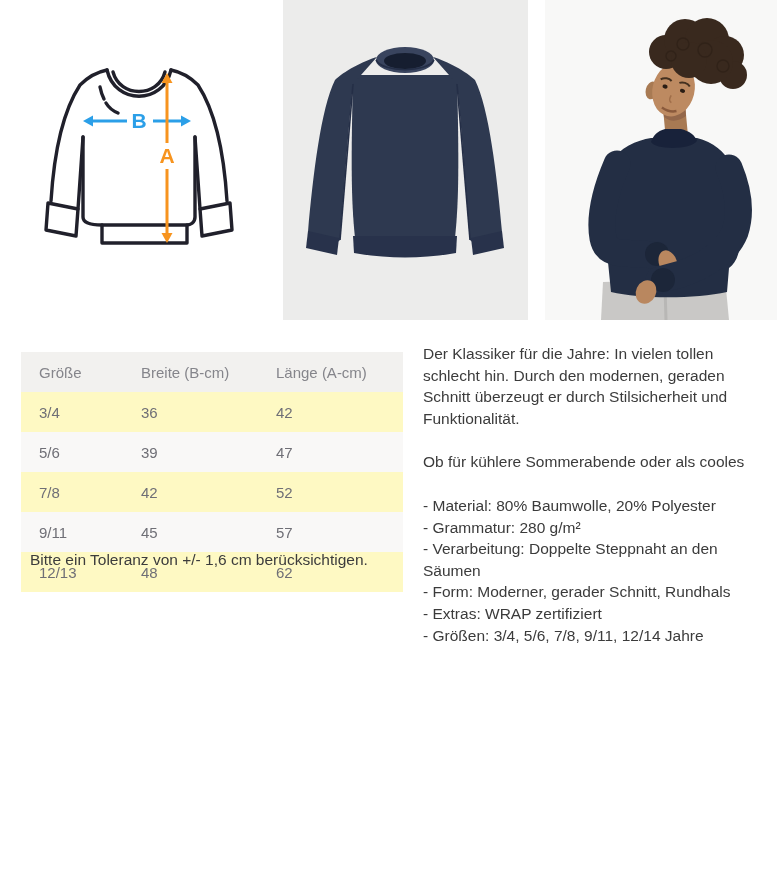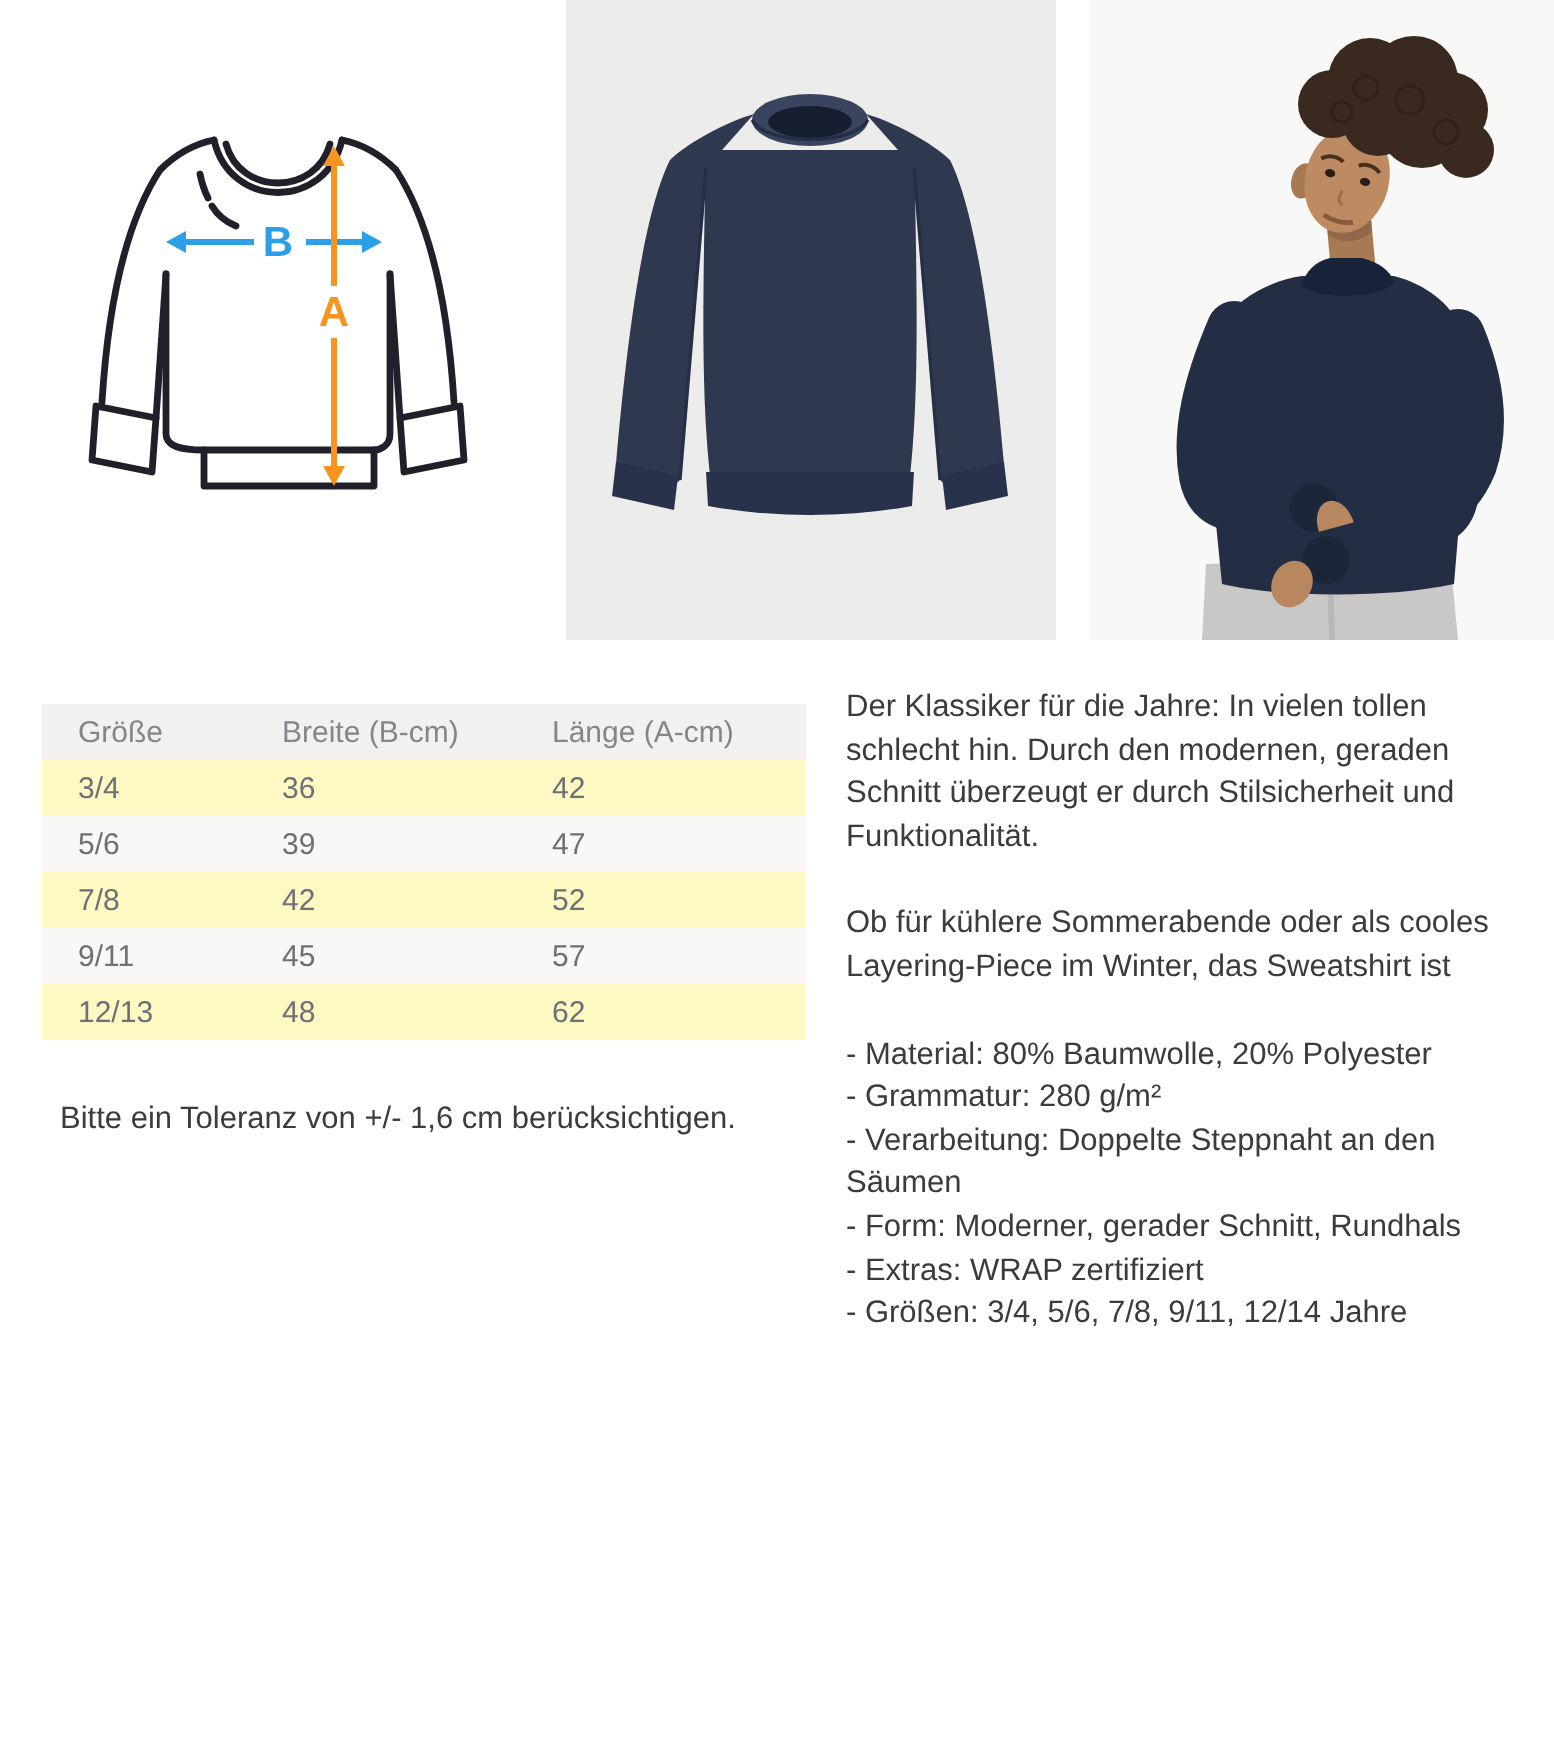--- a/index.html
+++ b/index.html
@@ -12,21 +12,21 @@
   #diagram-box{left:40px;top:53px;width:198px;height:196px;}
   #product-box{left:283px;top:0;width:245px;height:320px;background:#ececeb;}
   #model-box{left:545px;top:0;width:232px;height:320px;background:#f8f8f7;}
   .gallery-item svg{display:block;width:100%;height:100%;}
 
   
   #size-table{
     position:absolute;left:21px;top:352px;width:382px;
     font-size:15px;color:#6f6f76;
   }
-  .t-row{display:grid;grid-template-columns:102px 135px 1fr;height:28px;align-items:center;}
+  .t-row{display:grid;grid-template-columns:102px 135px 1fr;height:40px;align-items:center;}
   .t-row > div{padding-left:18px;white-space:nowrap;}
   .t-head{background:#f2f1ef;color:#85858b;}
   .t-odd{background:#fef9c3;}
   .t-even{background:#f9f8f7;}
 
   #tolerance-note{
     position:absolute;left:30px;top:551px;font-size:15.5px;color:#3c3c3c;white-space:nowrap;
   }
 
   
@@ -196,21 +196,20 @@
 
 <div id="description">
   <div class="para">
     <div class="line">Der Klassiker für die Jahre: In vielen tollen</div>
     <div class="line">schlecht hin. Durch den modernen, geraden</div>
     <div class="line">Schnitt überzeugt er durch Stilsicherheit und</div>
     <div class="line">Funktionalität.</div>
   </div>
   <div class="para">
     <div class="line">Ob für kühlere Sommerabende oder als cooles</div>
-    <div class="line">Layering-Piece im Winter, das Sweatshirt ist</div>
   </div>
   <div class="para">
     <div class="line">- Material: 80% Baumwolle, 20% Polyester</div>
     <div class="line">- Grammatur: 280 g/m²</div>
     <div class="line">- Verarbeitung: Doppelte Steppnaht an den</div>
     <div class="line bullet-cont">Säumen</div>
     <div class="line">- Form: Moderner, gerader Schnitt, Rundhals</div>
     <div class="line">- Extras: WRAP zertifiziert</div>
     <div class="line">- Größen: 3/4, 5/6, 7/8, 9/11, 12/14 Jahre</div>
   </div>

